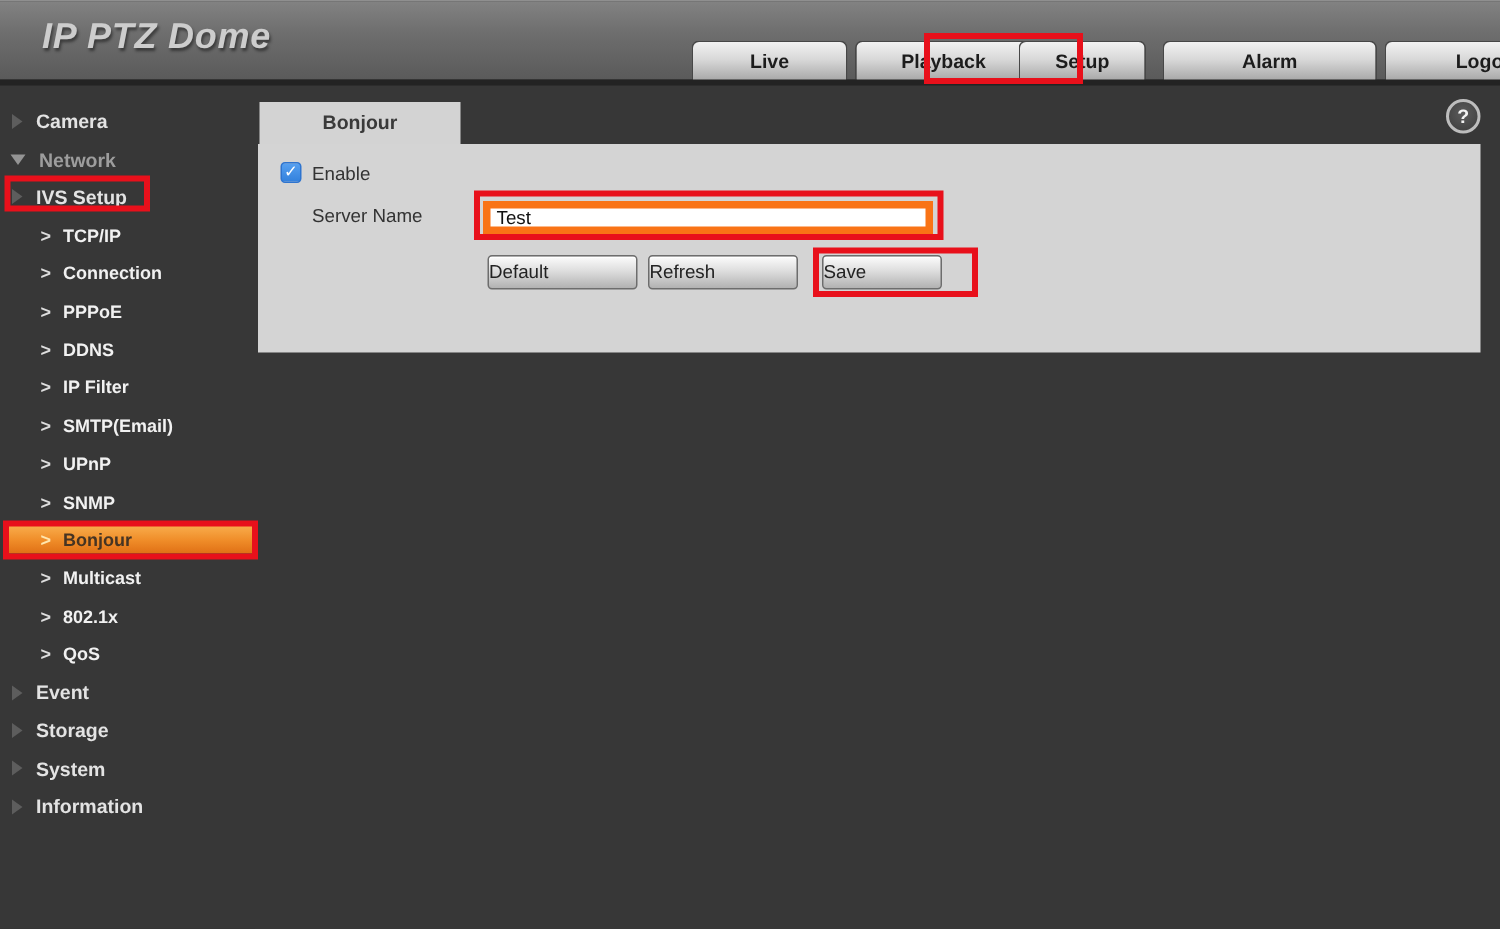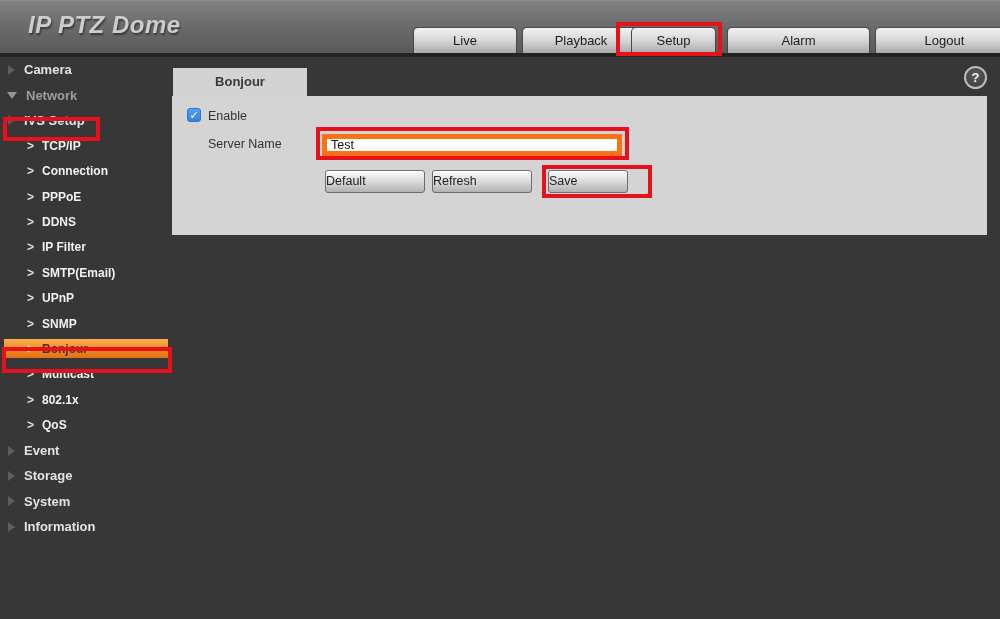--- a/index.html
+++ b/index.html
@@ -11,30 +11,30 @@
   .header { position:absolute; left:0; top:0; width:1000px; height:53px;
             background:linear-gradient(180deg,#828282 0%,#6e6e6e 40%,#5a5a5a 100%);
             border-top:1px solid #8f8f8f; }
   .header-strip { position:absolute; left:0; top:53px; width:1000px; height:4px; background:#232323; }
   .app-title { position:absolute; left:28px; top:10px; font-size:24px; font-weight:bold; font-style:italic;
                color:#cdcdcd; text-shadow:1px 2px 2px rgba(0,0,0,0.45); letter-spacing:0.5px; }
 
   .top-tab { position:absolute; top:26px; height:27px; line-height:26px; text-align:center;
              background:linear-gradient(180deg,#f2f2f2 0%,#d8d8d8 45%,#a6a6a6 100%);
              border:1px solid #474747; border-bottom:none; border-radius:5px 5px 0 0;
-             font-size:13px; font-weight:normal; color:#1c1c1c; cursor:pointer; }
+             font-size:13px; font-weight:bold; color:#1c1c1c; cursor:pointer;margin-left:48px; }
   .tab-live     { left:413px; width:104px; }
   .tab-playback { left:522px; width:118px; }
   .tab-setup    { left:631px; width:85px;  }
   .tab-alarm    { left:727px; width:143px; }
   .tab-logout   { left:875px; width:139px; }
 
   
   .sidebar { position:absolute; left:0; top:57px; width:172px; bottom:0; }
-  .nav { list-style:none; }
+  .nav { list-style:none; padding-top:11px; }
   .nav li { position:relative; height:25.4px; display:flex; align-items:center; cursor:pointer; }
   .nav li.section { padding-left:8px; }
   .nav li.sub { padding-left:27px; }
   .tri-right { width:0; height:0; border-top:5px solid transparent; border-bottom:5px solid transparent;
                border-left:7px solid #5d5d5d; margin-right:9px; flex:none; }
   .tri-down  { width:0; height:0; border-left:5px solid transparent; border-right:5px solid transparent;
                border-top:7px solid #949494; margin-right:9px; margin-left:-1px; flex:none; }
   .section-label { font-size:13px; font-weight:bold; color:#e3e3e3; }
   li.dim .section-label { color:#9d9d9d; }
   .chev { font-size:12px; font-weight:bold; color:#dedede; margin-right:8px; flex:none; }

